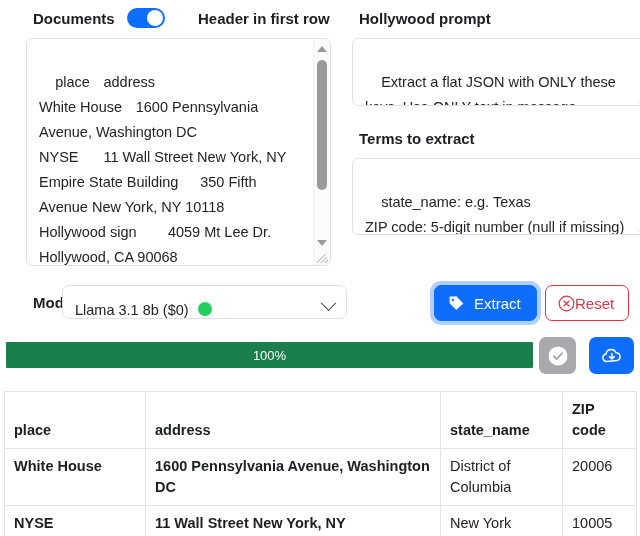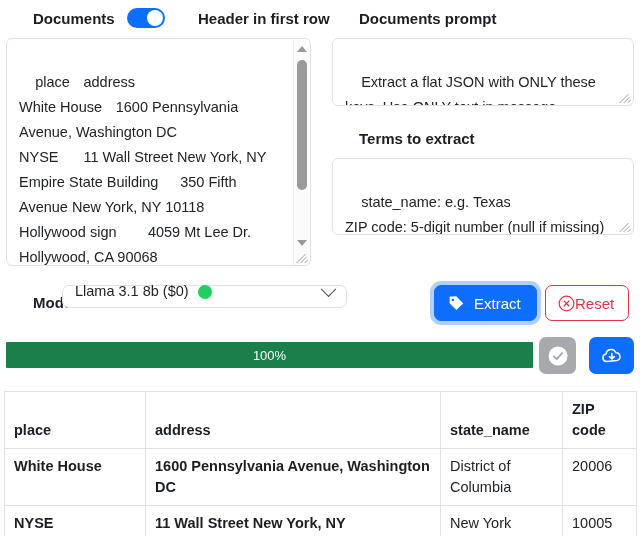--- a/index.html
+++ b/index.html
@@ -54,20 +54,21 @@
     border-radius: 6px;
     background: #ffffff;
     font-family: "Liberation Sans", sans-serif;
     font-size: 14.5px;
     line-height: 25px;
     color: #212529;
     padding: 6px 10px 6px 12px;
     white-space: pre-wrap;
     overflow: hidden;
     resize: none;
+    margin-left: 20px;
   }
 
   #documents-textarea {
     left: 6px; top: 38px;
     width: 305px; height: 228px;
     padding-right: 22px;
     overflow: hidden;
   }
 
   #prompt-textarea {
@@ -119,27 +120,27 @@
     transform: rotate(-45deg);
   }
   .resize-grip i:nth-child(1) { width: 13px; left: 0px;  top: 12px; }
   .resize-grip i:nth-child(2) { width: 9px;  left: 4px;  top: 12px; }
   .resize-grip i:nth-child(3) { width: 5px;  left: 8px;  top: 12px; }
 
   
   #model-select {
     position: absolute;
     left: 62px; top: 285px;
-    width: 285px; height: 23px;
+    width: 285px; height: 30px;
     border: 1px solid #dee2e6;
     border-radius: 7px;
     background: #ffffff;
     display: flex;
-    align-items: flex-end;
-    padding: 8px 12px;
+    align-items: flex-start;
+    padding: 16px 12px;
     cursor: pointer;
   }
   #model-select .model-text {
     font-size: 14.5px;
     color: #212529;
   }
   .green-dot {
     width: 14px; height: 14px;
     border-radius: 50%;
     background: #1fd15c;
@@ -274,21 +275,21 @@
 Empire State Building	350 Fifth Avenue New York, NY 10118
 Hollywood sign	4059 Mt Lee Dr. Hollywood, CA 90068</span>
     <div class="scrollbar">
       <div class="sb-arrow sb-up"></div>
       <div class="sb-thumb"></div>
       <div class="sb-arrow sb-down"></div>
     </div>
     <div class="resize-grip"><i></i><i></i><i></i></div>
   </div>
 
-  <div id="extraction-prompt-label" class="label-bold">Documents prompt</div>
+  <div id="extraction-prompt-label" class="label-bold">Hollywood prompt</div>
   <div id="prompt-textarea" class="ta">
     <span>Extract a flat JSON with ONLY these keys. Use ONLY text in message</span>
     <div class="resize-grip"><i></i><i></i><i></i></div>
   </div>
 
   <div id="terms-label" class="label-bold">Terms to extract</div>
   <div id="terms-textarea" class="ta">
     <span>state_name: e.g. Texas
 ZIP code: 5-digit number (null if missing)</span>
     <div class="resize-grip"><i></i><i></i><i></i></div>

